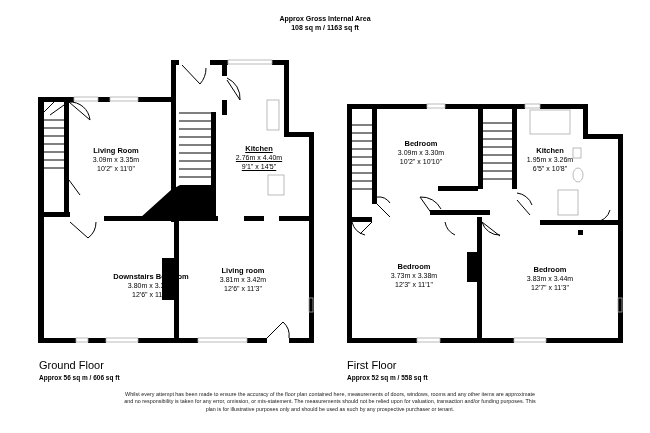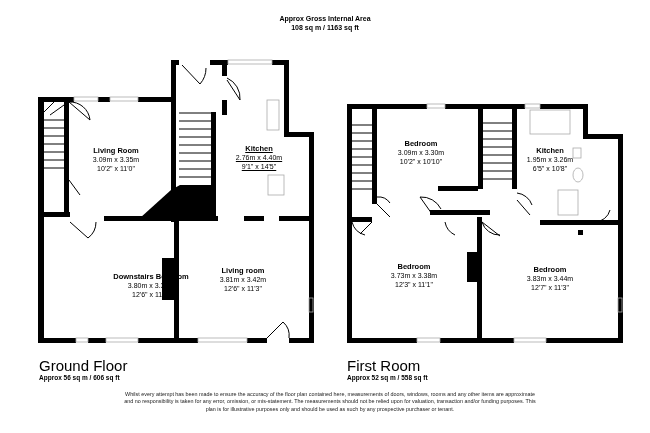--- a/index.html
+++ b/index.html
@@ -1,21 +1,21 @@
 <!DOCTYPE html>
 <html><head>
 <meta charset="utf-8">
 <style>
   html, body { margin:0; padding:0; background:#fff; }
   body { width:650px; height:433px; position:relative; overflow:hidden; font-family:"Liberation Sans", sans-serif; color:#000; }
   .abs { position:absolute; }
   .hdr { left:0; width:650px; text-align:center; font-weight:bold; font-size:7px; line-height:9px; }
   .room-label { position:absolute; text-align:center; font-size:7px; line-height:9px; transform:translateX(-50%); white-space:nowrap; }
   .room-label .n { font-weight:bold; font-size:7.5px; }
-  .floor-title { font-size:15px; line-height:13px; }
+  .floor-title { font-size:11px; line-height:13px; }
   .floor-area { font-weight:bold; font-size:6.5px; line-height:8px; }
   .disclaimer { left:120px; width:420px; text-align:center; font-size:5.4px; line-height:7.3px; color:#222; }
   svg { position:absolute; left:0; top:0; }
 </style>
 </head>
 <body>
 
 <div class="abs hdr" style="top:14px;">Approx Gross Internal Area</div>
 <div class="abs hdr" style="top:23px;">108 sq m / 1163 sq ft</div>
 
@@ -202,16 +202,16 @@
   <div>12'3" x 11'1"</div>
 </div>
 <div class="room-label" style="left:550px; top:265px;">
   <div class="n">Bedroom</div>
   <div>3.83m x 3.44m</div>
   <div>12'7" x 11'3"</div>
 </div>
 
 <div class="abs floor-title" style="left:39px; top:359px;">Ground Floor</div>
 <div class="abs floor-area" style="left:39px; top:374px;">Approx 56 sq m / 606 sq ft</div>
-<div class="abs floor-title" style="left:347px; top:359px;">First Room</div>
+<div class="abs floor-title" style="left:347px; top:359px;">First Floor</div>
 <div class="abs floor-area" style="left:347px; top:374px;">Approx 52 sq m / 558 sq ft</div>
 
 <div class="abs disclaimer" style="top:391px;">Whilst every attempt has been made to ensure the accuracy of the floor plan contained here, measurements of doors, windows, rooms and any other items are approximate and no responsibility is taken for any error, omission, or mis-statement. The measurements should not be relied upon for valuation, transaction and/or funding purposes. This plan is for illustrative purposes only and should be used as such by any prospective purchaser or tenant.</div>
 
 </body></html>

